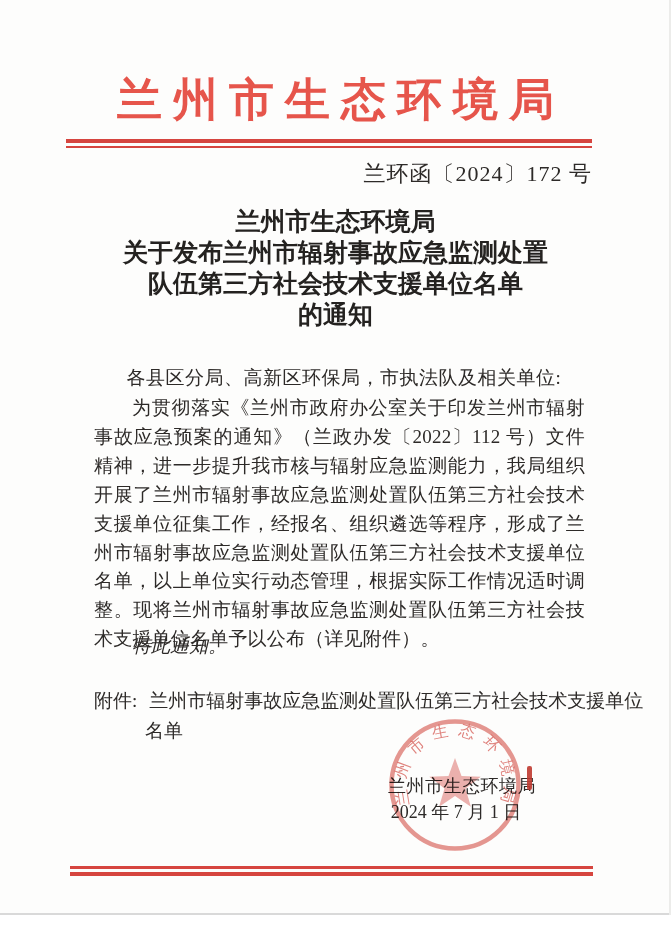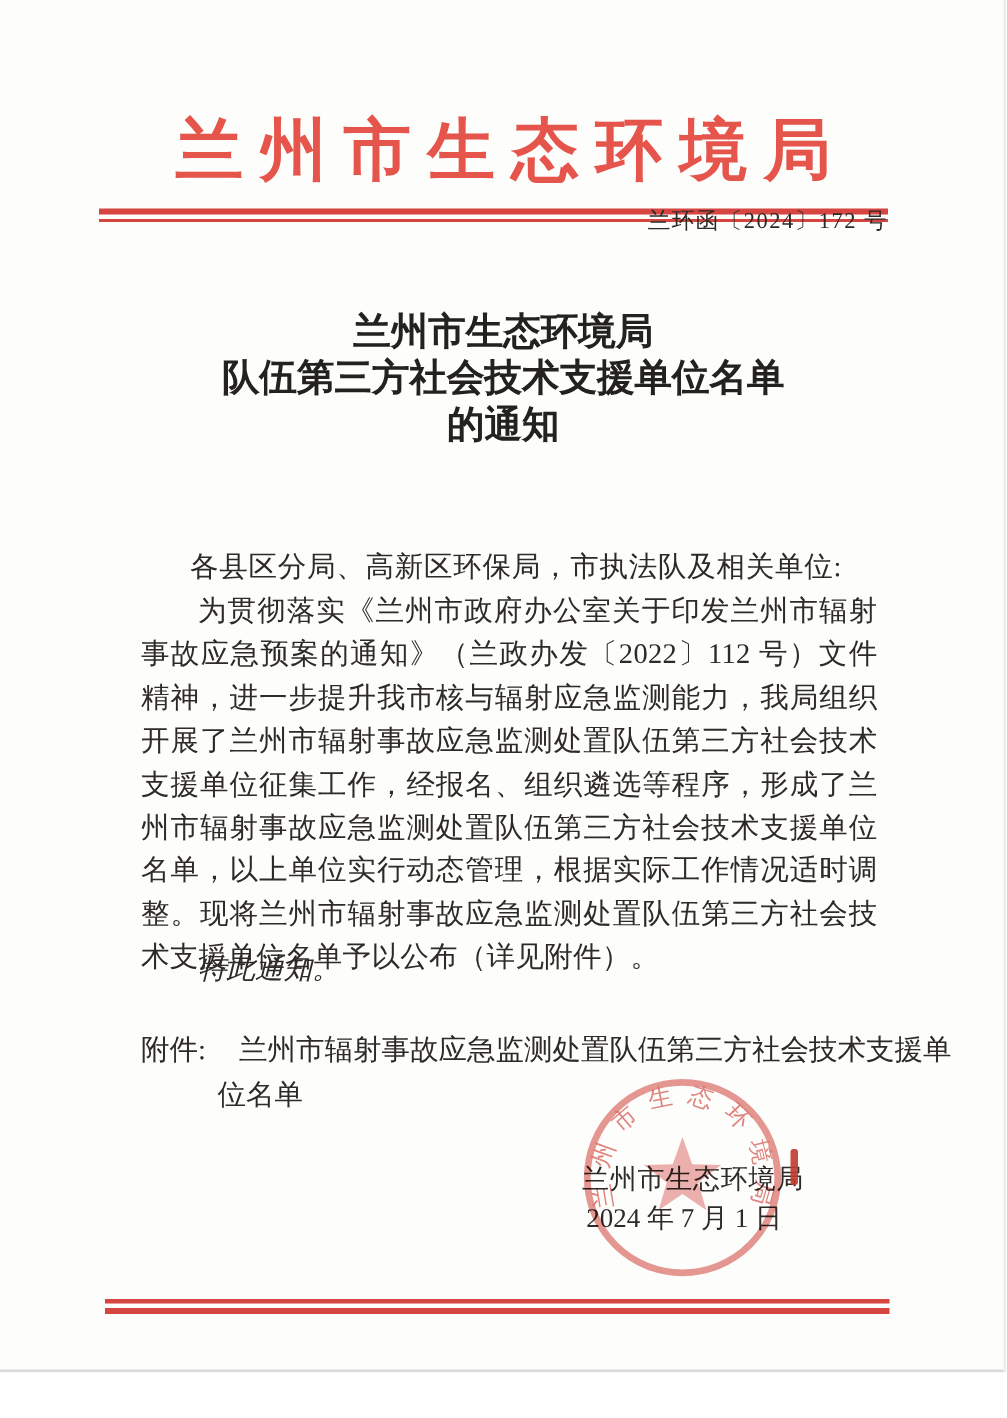--- a/index.html
+++ b/index.html
@@ -19,22 +19,22 @@
     font-size:45px;font-weight:bold;
     letter-spacing:11px;
     padding-left:11px;box-sizing:border-box;
     color:#e6554b;
     white-space:nowrap;
   }
   .rule-top{position:absolute;top:139px;left:66px;width:526px;}
   .rule-top .thick{height:4px;background:#d6453f;}
   .rule-top .thin{height:2px;background:#d6453f;margin-top:3px;}
   .doc-number{
-    position:absolute;top:138px;right:79px;
-    font-size:15px;letter-spacing:1px;
+    position:absolute;top:159px;right:79px;
+    font-size:22px;letter-spacing:1px;
     white-space:nowrap;
   }
   
   .title{
     position:absolute;top:206px;left:0;width:671px;
     text-align:center;
     font-size:25px;font-weight:bold;
     line-height:31px;
     color:#242220;
   }
@@ -55,21 +55,21 @@
   .closing{
     position:absolute;top:633px;left:94px;width:400px;
     font-size:19px;text-indent:2em;font-style:italic;
   }
   .attachment{
     position:absolute;top:686px;left:94px;width:500px;
     font-size:19px;line-height:30px;
     padding-left:51px;text-indent:-51px;
     box-sizing:content-box;
   }
-  .attachment .att-label{margin-right:22px;}
+  .attachment .att-label{margin-right:12px;}
   
   .signer{
     position:absolute;top:774px;left:387px;width:150px;
     font-size:18px;text-align:center;letter-spacing:0.5px;
     z-index:2;white-space:nowrap;
   }
   .sign-date{
     position:absolute;top:800px;left:381px;width:150px;
     font-size:18px;text-align:center;
     z-index:2;white-space:nowrap;
@@ -103,20 +103,21 @@
 
   <div class="rule-top">
     <div class="thick"></div>
     <div class="thin"></div>
   </div>
 
   <div class="doc-number">兰环函〔2024〕172 号</div>
 
   <div class="title">
     <div>兰州市生态环境局</div>
+    <div>关于发布兰州市辐射事故应急监测处置</div>
     <div>队伍第三方社会技术支援单位名单</div>
     <div>的通知</div>
   </div>
 
   <div class="salutation">各县区分局、高新区环保局，市执法队及相关单位:</div>
 
   <div class="body-par">为贯彻落实《兰州市政府办公室关于印发兰州市辐射事故应急预案的通知》（兰政办发〔2022〕112 号）文件精神，进一步提升我市核与辐射应急监测能力，我局组织开展了兰州市辐射事故应急监测处置队伍第三方社会技术支援单位征集工作，经报名、组织遴选等程序，形成了兰州市辐射事故应急监测处置队伍第三方社会技术支援单位名单，以上单位实行动态管理，根据实际工作情况适时调整。现将兰州市辐射事故应急监测处置队伍第三方社会技术支援单位名单予以公布（详见附件）。</div>
 
   <div class="closing">特此通知。</div>
 

